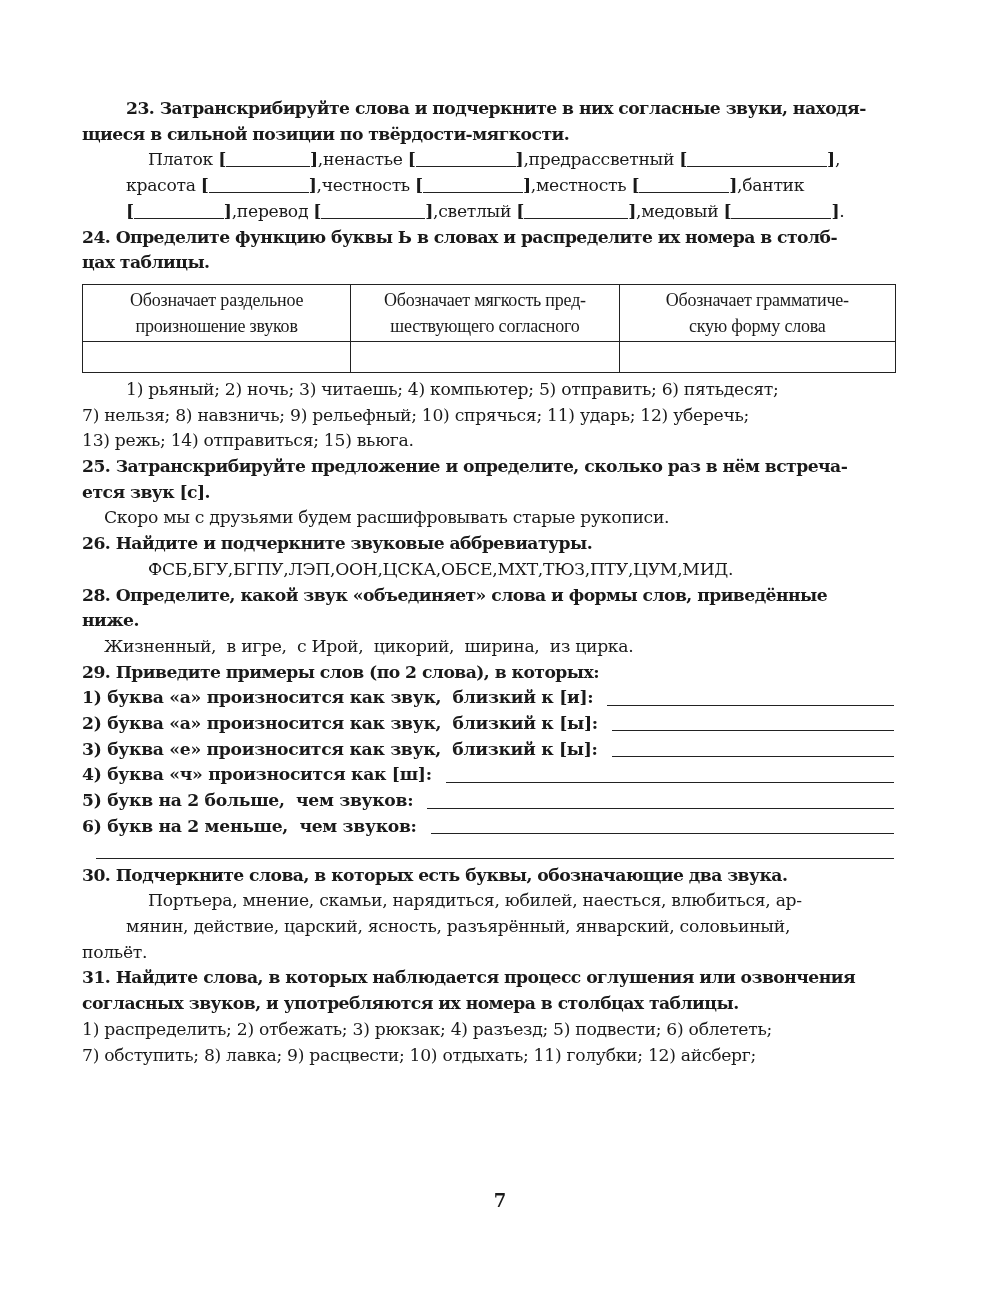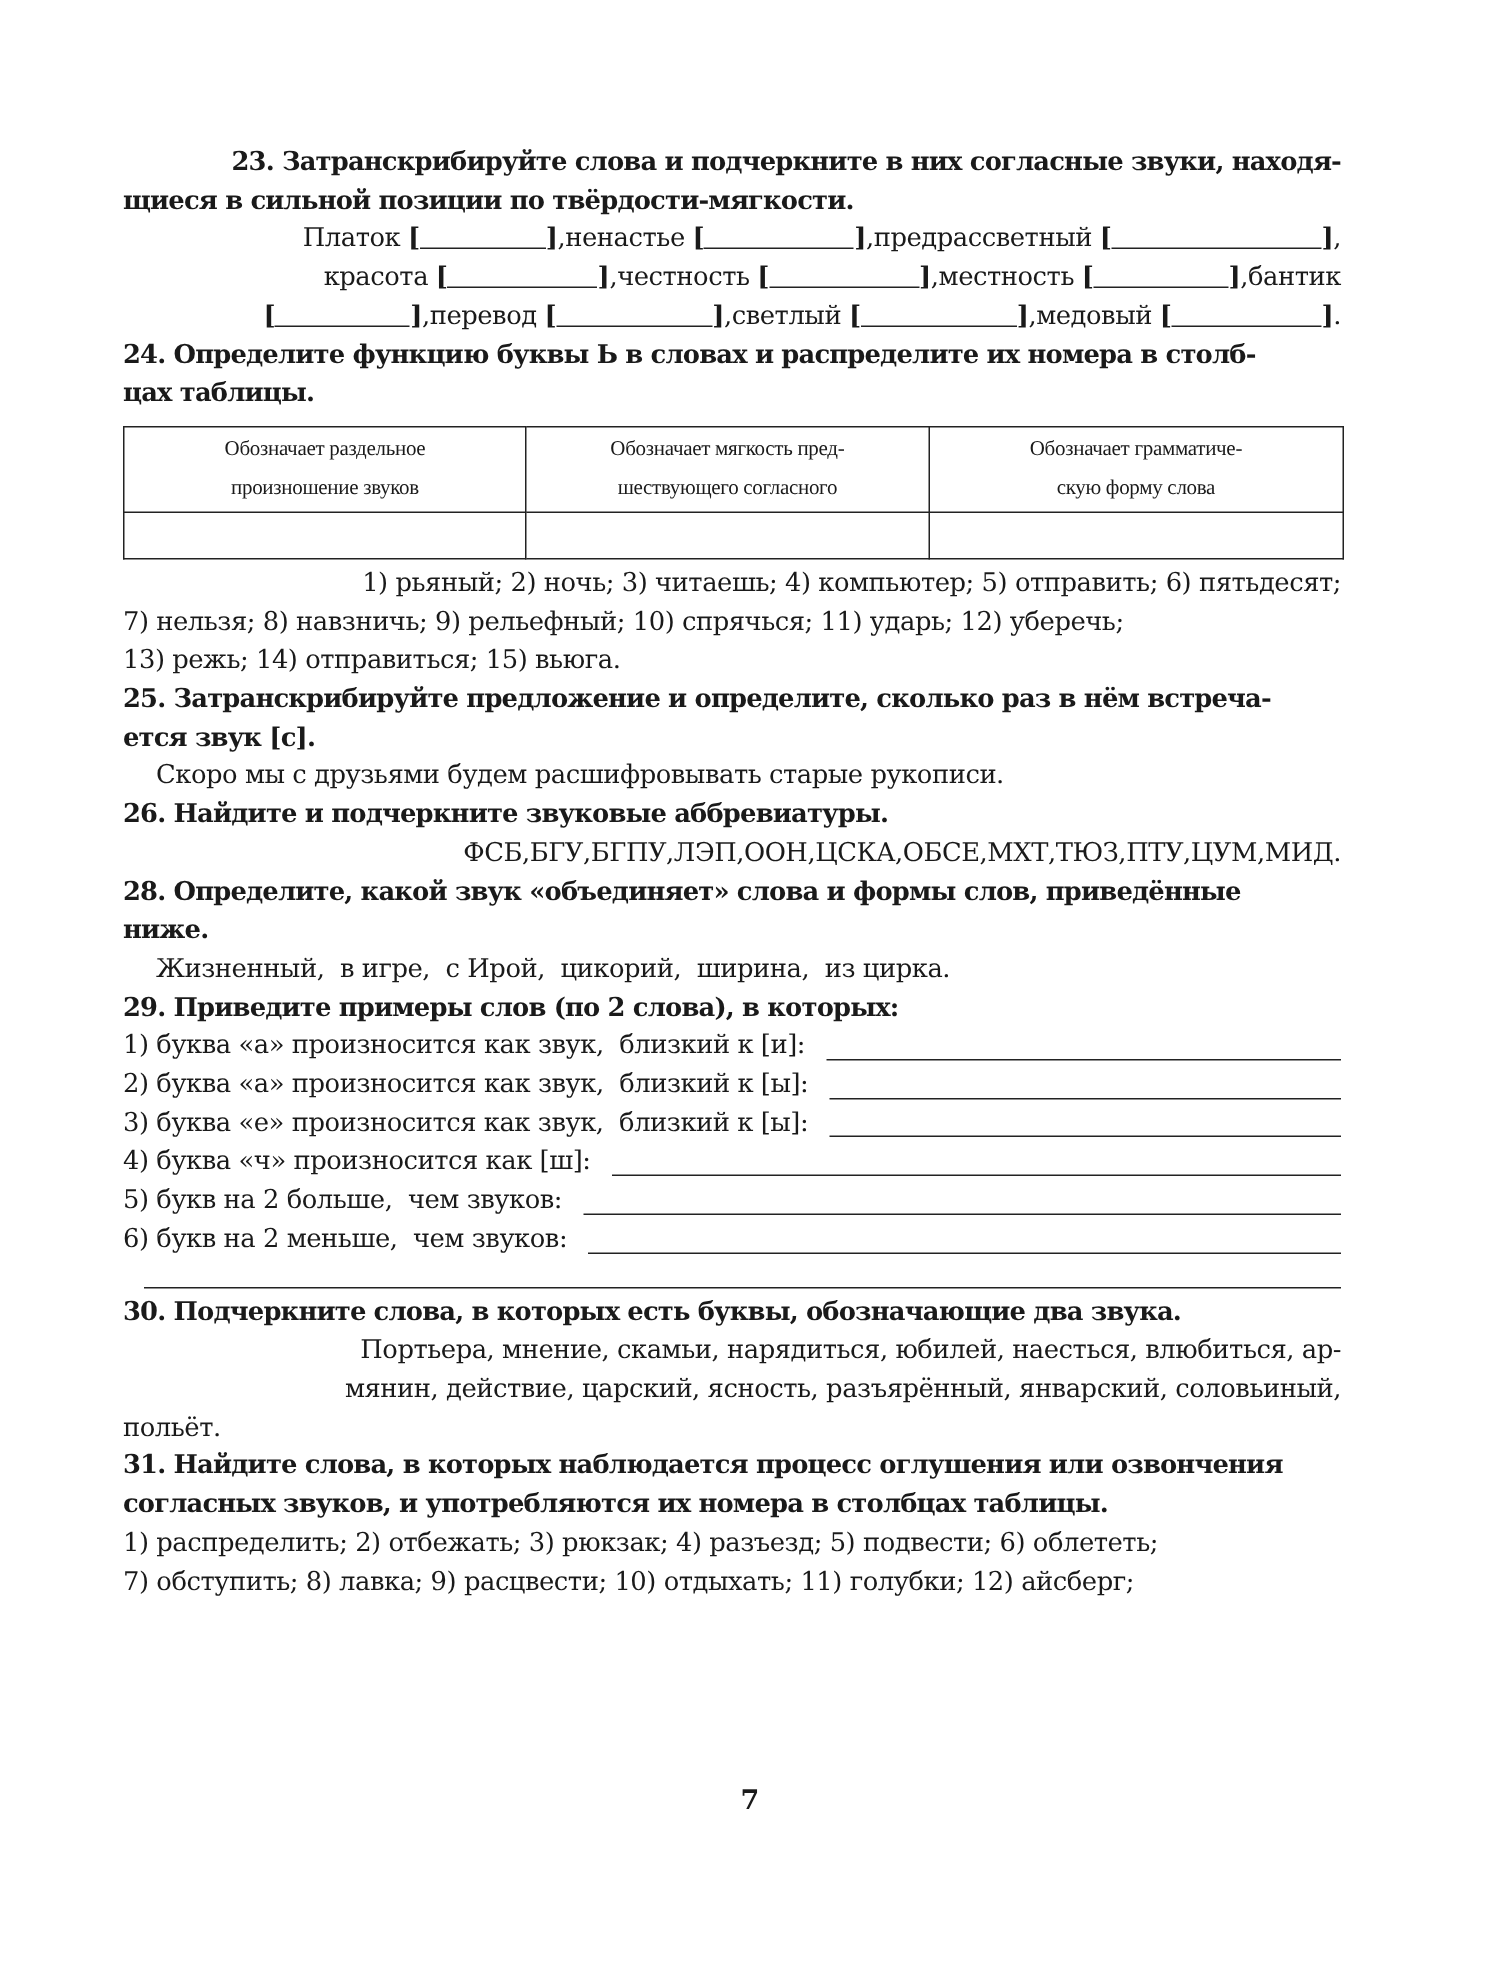--- a/index.html
+++ b/index.html
@@ -12,40 +12,40 @@
       position: absolute; left: 82px; top: 96px; width: 812px;
       font-size: 17.2px; line-height: 25.7px;
       letter-spacing: -0.35px;
     }
     .task {
       font-weight: bold; font-family: "DejaVu Serif", serif;
       letter-spacing: -0.55px;
       text-align: justify; text-align-last: left;
     }
     .line { display: block; white-space: nowrap; }
-    .just { display: flex; justify-content: flex-end; white-space: nowrap; margin-left: 44px; }
+    .just { display: flex; justify-content: flex-start; white-space: nowrap; margin-left: 44px; }
     .indent { padding-left: 22px; }
     .bl {
       display: inline-block; border-bottom: 1.4px solid #222;
       height: 18px; vertical-align: -2px;
     }
     .br { font-weight: bold; }
     table.grid {
       border-collapse: collapse; width: 814px; margin: 8px 0 4px 0;
-      font-family: "Liberation Serif", serif; font-size: 14px; line-height: 26px;
+      font-family: "Liberation Serif", serif; font-size: 18px; line-height: 26px;
       letter-spacing: -0.2px;
     }
     table.grid th, table.grid td {
       border: 1.6px solid #222; font-weight: normal; text-align: center;
       padding: 2px 4px; vertical-align: middle;
     }
     table.grid td { height: 26px; }
     .t1 th { height: 52px; }
     .t2 th { height: 28px; padding: 0; }
-    .ans-row { display: flex; align-items: flex-end; white-space: nowrap; }
+    .ans-row { display: flex; align-items: center; white-space: nowrap; font-weight: bold; }
     .ans-row .fill { flex: 1; border-bottom: 1.4px solid #222; margin-left: 14px; height: 18px; margin-bottom: 4px; }
     .page-number {
       position: absolute; left: 0; right: 0; top: 1190px; text-align: center;
       font-weight: bold; font-size: 18px;
     }
     .words { letter-spacing: -0.3px; }
   </style>
 </head>
 <body>
 

